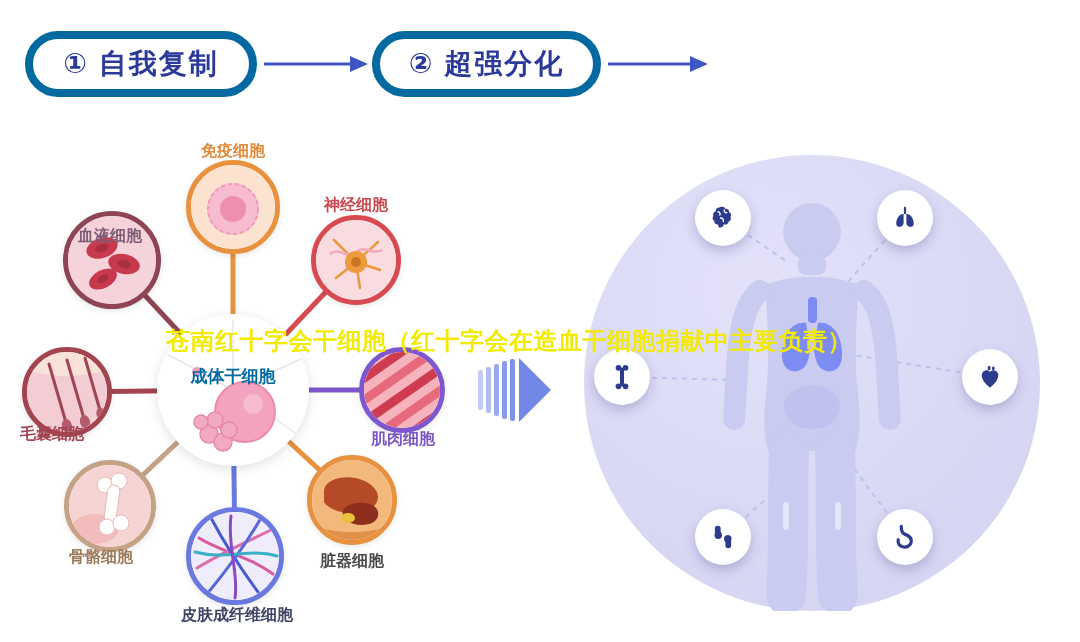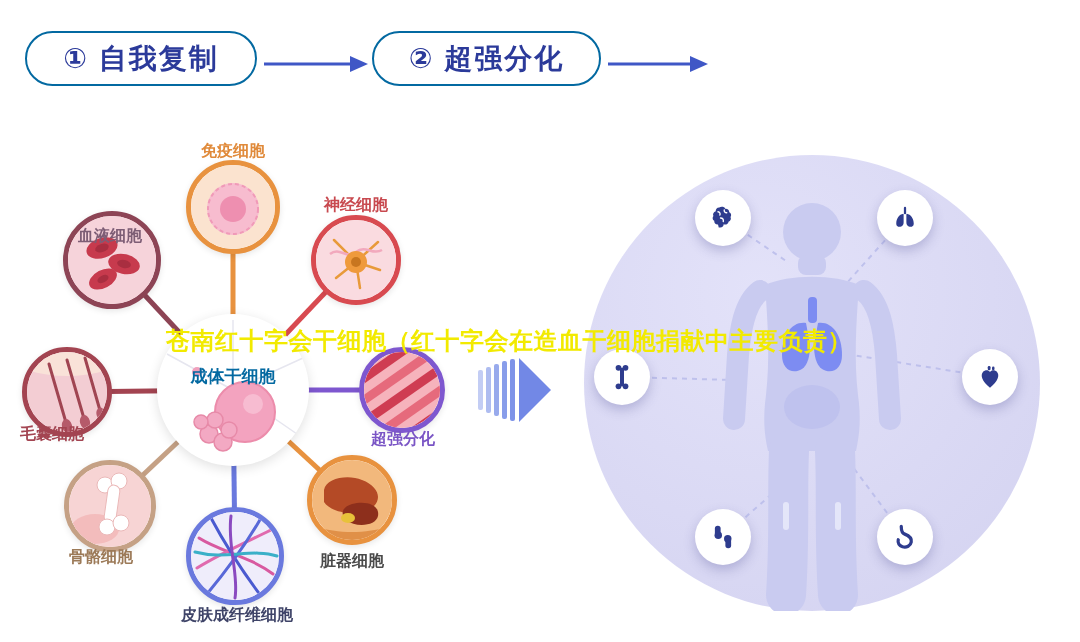--- a/index.html
+++ b/index.html
@@ -2,22 +2,22 @@
 <html><head>
 <meta charset="utf-8">
 <title></title>
 <style>
   * { margin:0; padding:0; box-sizing:border-box; }
   body { font-family:"Liberation Sans","DejaVu Sans",sans-serif; background:#fff; }
   .canvas { position:relative; width:1080px; height:642px; background:#fff; overflow:hidden; }
 
   
   .step-pill{
-    position:absolute; height:55px; top:31px;
-    border:2px solid #0369a1; border-radius:34px; background:#fff;
+    position:absolute; height:66px; top:31px;
+    border:8px solid #0369a1; border-radius:34px; background:#fff;
     display:flex; align-items:center; justify-content:center;
     font-weight:bold; font-size:28px; color:#2b3a9a; letter-spacing:2px;
     z-index:4; white-space:nowrap;
   }
   .step-arrow{ position:absolute; top:53px; z-index:4; }
 
   
   .watermark{
     position:absolute; left:166px; top:325px; width:760px;
     font-size:24px; font-weight:bold; color:#f2ea00;
@@ -216,21 +216,21 @@
           <circle cx="72" cy="116" r="8"></circle>
         <circle cx="44" cy="108" r="7"></circle>
       </g>
     </svg>
   </div>
 
   <div class="cell-label" style="left: 233px; top: 141px; color: rgb(224, 138, 58);">免疫细胞</div>
   <div class="cell-label" style="left: 110px; top: 195px; color: rgb(125, 93, 117); margin-top: 31px;">血液细胞</div>
   <div class="cell-label" style="left: 356px; top: 195px; color: rgb(200, 73, 79);">神经细胞</div>
   <div class="cell-label" style="left: 52px; top: 424px; color: rgb(163, 68, 81); text-align: center;">毛囊细胞</div>
-  <div class="cell-label" style="left: 403px; top: 429px; color: rgb(122, 85, 197);">超强分化</div>
+  <div class="cell-label" style="left: 403px; top: 429px; color: rgb(122, 85, 197);">肌肉细胞</div>
   <div class="cell-label" style="left: 101px; top: 547px; color: rgb(156, 122, 88);">骨骼细胞</div>
   <div class="cell-label" style="left: 352px; top: 551px; color: rgb(74, 74, 74);">脏器细胞</div>
   <div class="cell-label" style="left: 237px; top: 605px; color: rgb(63, 68, 104);">皮肤成纤维细胞</div>
   <div class="cell-label center-label" style="left: 233px; top: 365px; color: #0369a1;">成体干细胞</div>
 
   <div class="watermark" style="color: rgb(242, 234, 0);">苍南红十字会干细胞（红十字会在造血干细胞捐献中主要负责）</div>
 
   <div class="body-circle">
     <svg viewBox="0 0 456 456">
       <g stroke="#b7baea" stroke-width="2" stroke-dasharray="5 5" opacity="0.8">

